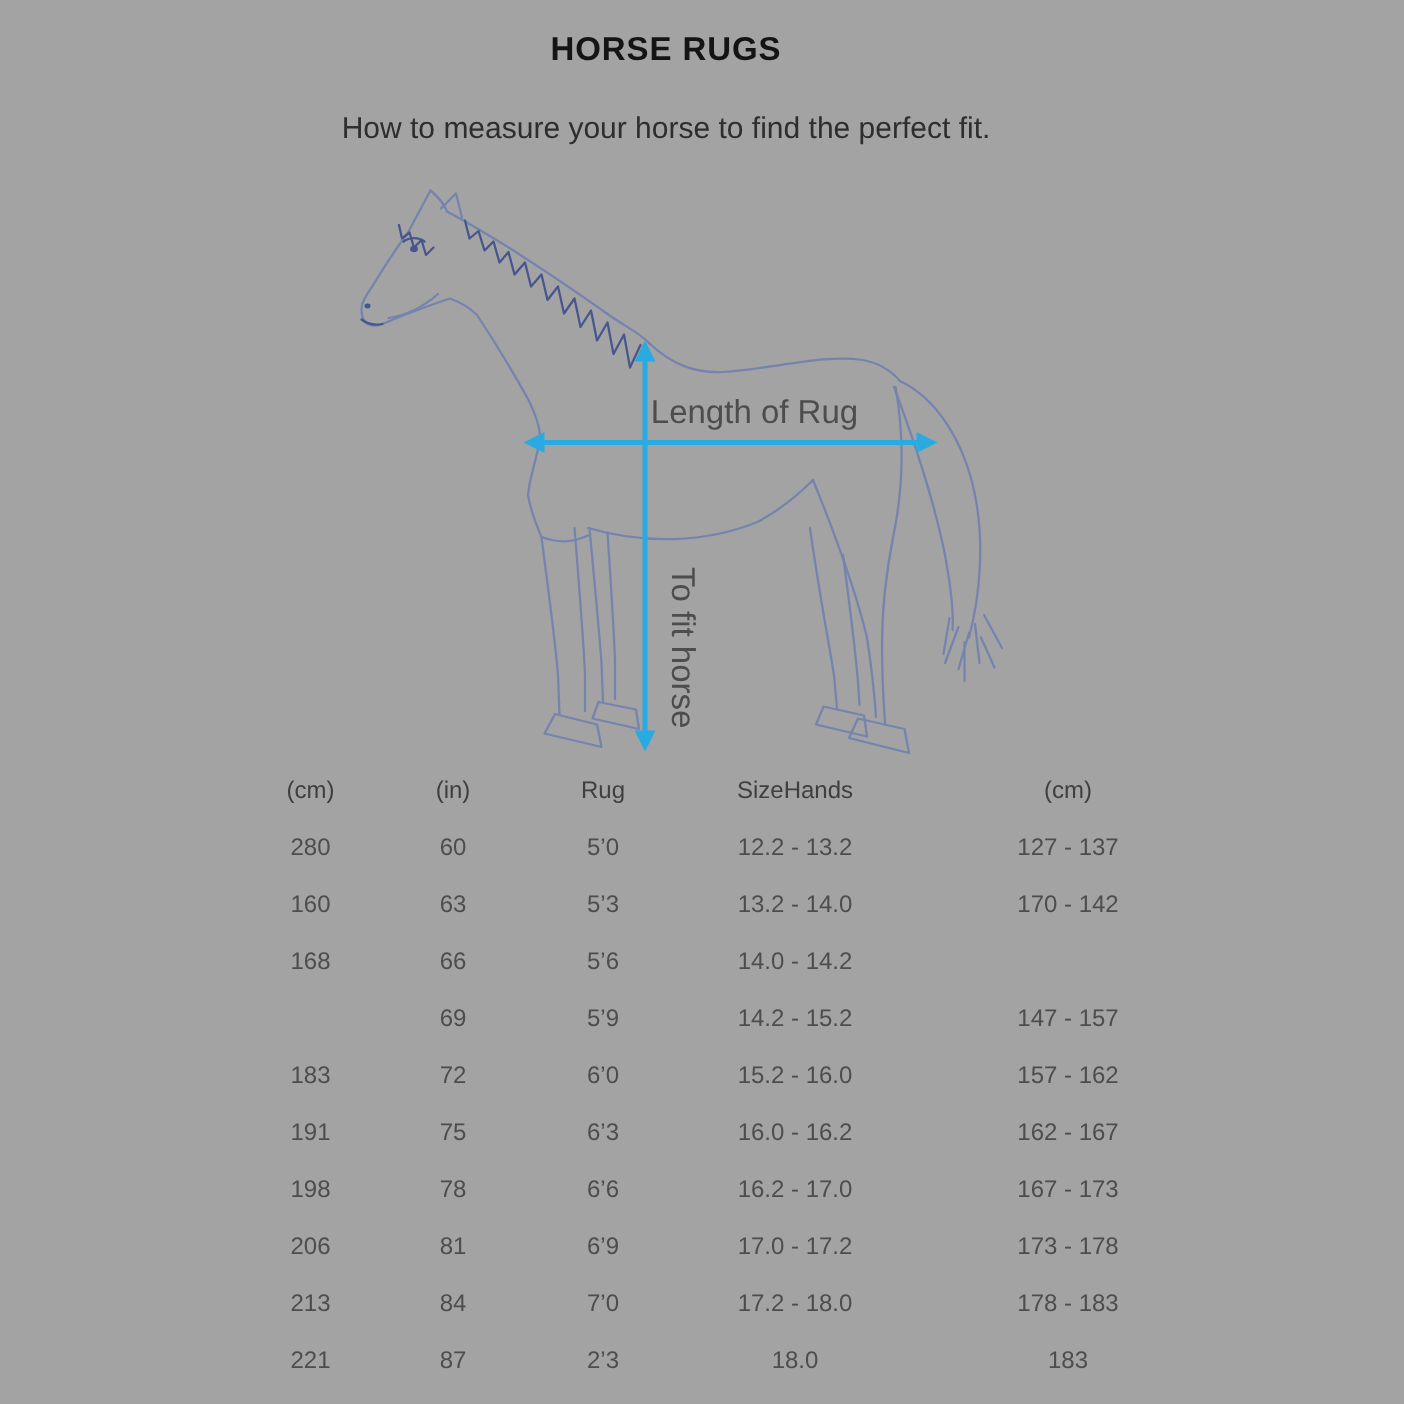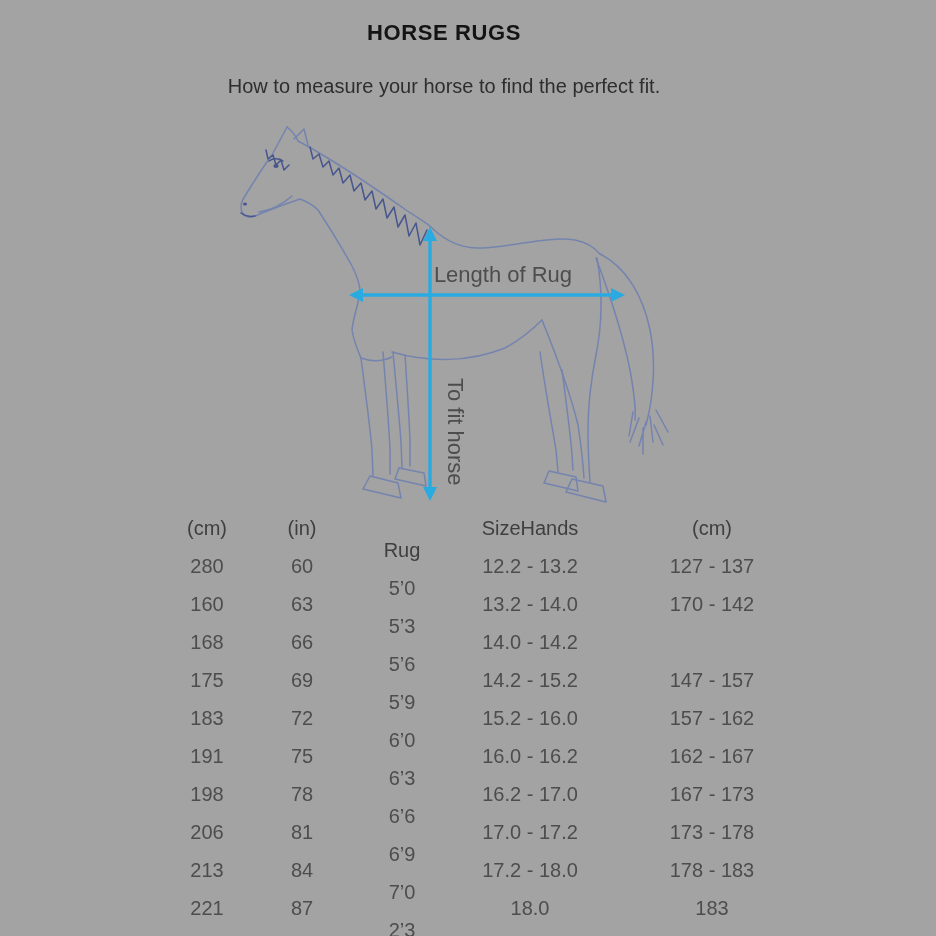--- a/index.html
+++ b/index.html
@@ -12,26 +12,26 @@
     position:absolute;top:20px;left:-24px;width:936px;text-align:center;
     font-size:22px;font-weight:700;letter-spacing:.6px;color:#141414;margin:0;
   }
   .subtitle{
     position:absolute;top:75px;left:-24px;width:936px;text-align:center;
     font-size:20px;font-weight:400;color:#2e2e2e;margin:0;
   }
   svg.diagram{position:absolute;left:0;top:0;width:936px;height:936px;}
   svg.diagram text{font-family:"Liberation Sans",sans-serif;}
   .size-table{position:absolute;left:0;top:509px;width:936px;}
-  .trow{position:relative;height:38px;line-height:38px;font-size:20px;color:#4d4d4d;}
+  .trow{position:relative;height:38px;line-height:38px;font-size:16px;color:#4d4d4d;}
   .trow.head{color:#3f3f3f;}
   .c{position:absolute;text-align:center;white-space:nowrap;}
   .c1{left:147px;width:120px;}
   .c2{left:242px;width:120px;}
-  .c3{left:342px;width:120px;margin-top:22px;}
+  .c3{left:342px;width:120px;}
   .c4{left:450px;width:160px;}
   .c5{left:632px;width:160px;}
 </style>
 </head>
 <body>
 
 <div class="page">
 
   <h1 class="title">HORSE RUGS</h1>
   <p class="subtitle">How to measure your horse to find the perfect fit.</p>
@@ -120,21 +120,20 @@
       <span class="c c4">13.2 - 14.0</span>
       <span class="c c5">170 - 142</span>
     </div>
     <div class="trow">
       <span class="c c1">168</span>
       <span class="c c2">66</span>
       <span class="c c3">5’6</span>
       <span class="c c4">14.0 - 14.2</span>
     </div>
     <div class="trow">
-      <span class="c c1">175</span>
       <span class="c c2">69</span>
       <span class="c c3">5’9</span>
       <span class="c c4">14.2 - 15.2</span>
       <span class="c c5">147 - 157</span>
     </div>
     <div class="trow">
       <span class="c c1">183</span>
       <span class="c c2">72</span>
       <span class="c c3">6’0</span>
       <span class="c c4">15.2 - 16.0</span>

